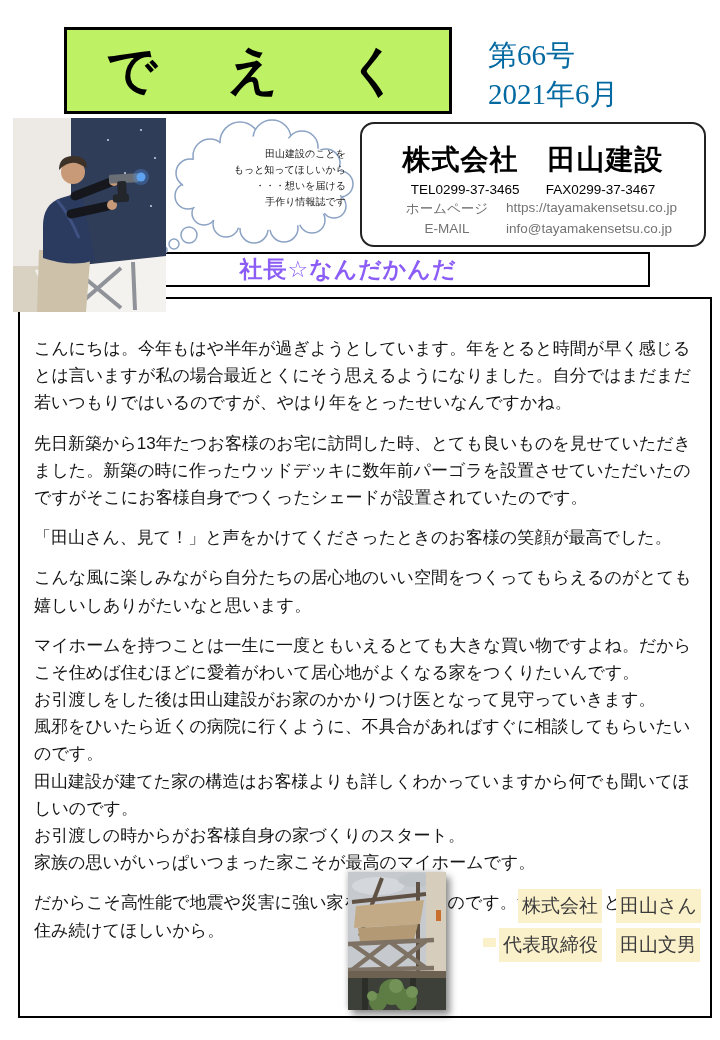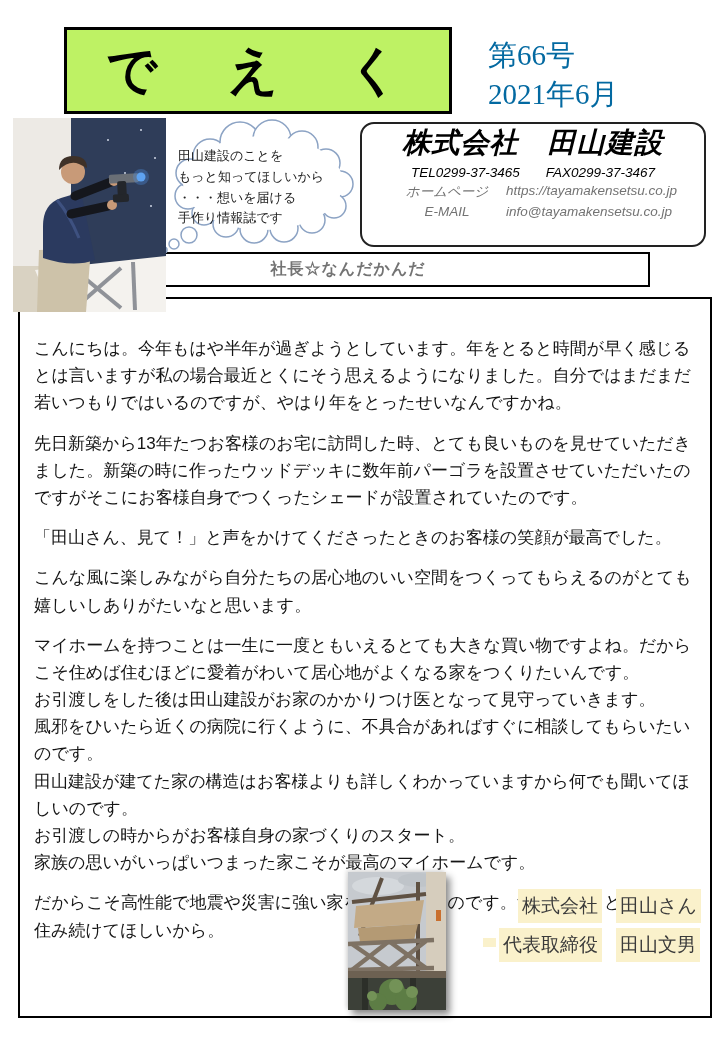--- a/index.html
+++ b/index.html
@@ -14,36 +14,36 @@
   .title-box .title-text { font-size:50px; font-weight:600; letter-spacing:10px; color:#000; transform:scaleY(1.05); }
   .issue-info { position:absolute; left:488px; top:36px; font-size:29px; line-height:1.36; color:#0369a1;font-family:Liberation Serif, serif; }
 
   
   .photo-worker { position:absolute; left:13px; top:118px; width:153px; height:194px; z-index:4; }
   .photo-worker svg { display:block; width:100%; height:100%; }
 
   
   .cloud { position:absolute; left:158px; top:116px; width:207px; height:140px; z-index:3; }
   .cloud svg { position:absolute; left:0; top:0; width:100%; height:100%; }
-  .cloud-text { position:absolute; left:20px; top:30px; width:168px; text-align:left;
-    font-size:13px; line-height:1.6; color:#222; white-space:pre-wrap; }
+  .cloud-text { position:absolute; left:20px; top:30px; width:168px; text-align:right;
+    font-size:10px; line-height:1.6; color:#222; white-space:pre-wrap; }
 
   
   .company-box { position:absolute; left:360px; top:122px; width:346px; height:125px;
-    border:2px solid #222; border-radius:14px; background:#fff; padding-top:0; z-index:2;font-style:italic; }
+    border:2px solid #222; border-radius:14px; background:#fff; padding-top:17px; z-index:2; }
   .co-name { text-align:center; font-size:28px; font-weight:600; letter-spacing:1px; color:#000; }
   .co-address { text-align:center; font-size:13.5px; margin-top:3px; color:#000; }
   .co-telfax { display:flex; justify-content:center; gap:26px; font-size:13.5px; margin-top:3px; color:#000; }
   .co-row { display:grid; grid-template-columns:118px 1fr; font-size:13.5px; margin-top:3px; padding-left:26px; color:#737373; }
   .co-label { text-align:center; }
 
   
   .section-bar { position:absolute; left:158px; top:252px; width:492px; height:35px;
     border:2px solid #000; background:#fff; display:flex; align-items:center; justify-content:center; z-index:2; }
-  .section-bar .section-text { font-size:16px; font-weight:bold; color:#737373; transform:translateX(-56px); letter-spacing:1px;font-family:Liberation Serif, serif; }
+  .section-bar .section-text { font-size:23px; font-weight:bold; color:#8b5cf6; transform:translateX(-56px); letter-spacing:1px; }
 
   
   .main-box { position:absolute; left:18px; top:297px; width:694px; height:721px;
     border:2px solid #000; background:#fff; z-index:1; }
   .article { padding:36px 13px 0 14px; font-size:17px; line-height:1.6; color:#141414; }
   .article p { margin:0 0 13px 0; white-space:pre-wrap; }
 
   
   .photo-pergola { position:absolute; left:348px; top:872px; width:98px; height:138px; z-index:2;
     box-shadow:4px 5px 7px rgba(0,0,0,0.45), -2px -2px 4px rgba(0,0,0,0.12); }

